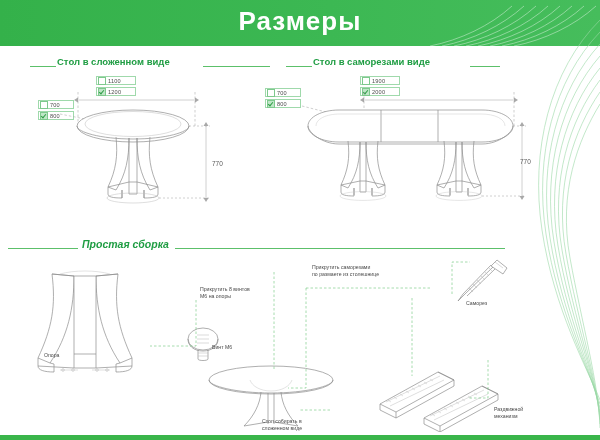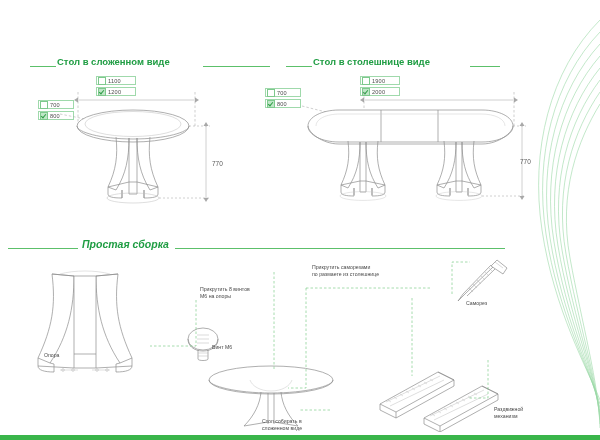--- a/index.html
+++ b/index.html
@@ -83,20 +83,35 @@
   .ln-l{fill:none;stroke:#a8a8a8;stroke-width:.55;}
   .ln-d{fill:none;stroke:#9e9e9e;stroke-width:.5;stroke-dasharray:2.5 2;}
   .ln-gd{fill:none;stroke:#5dbf6d;stroke-width:.55;stroke-dasharray:2.5 2;}
   .fillw{fill:#ffffff;}
 </style>
 </head>
 <body>
 
 <div class="page">
 
+  <div class="header">
+    <div class="header-title">Размеры</div>
+    <svg class="header-deco" width="180" height="46" viewBox="0 0 180 46">
+      <g fill="none" stroke="#ffffff" stroke-opacity=".5" stroke-width=".8">
+        <path d="M10,46 C40,40 70,26 92,6"></path>
+        <path d="M22,46 C52,40 82,26 104,6"></path>
+        <path d="M34,46 C64,40 94,26 116,6"></path>
+        <path d="M46,46 C76,40 106,26 128,6"></path>
+        <path d="M58,46 C88,40 118,26 140,6"></path>
+        <path d="M70,46 C100,40 130,26 152,6"></path>
+        <path d="M82,46 C112,40 142,26 164,6"></path>
+        <path d="M94,46 C124,40 154,26 176,6"></path>
+      </g>
+    </svg>
+  </div>
 
   <svg class="side-deco" width="130" height="440" viewBox="0 0 130 440">
     <g fill="none" stroke="#9ad9a6" stroke-width=".7" stroke-opacity=".85">
       <path d="M130,20 C80,70 60,150 72,230 C84,310 118,370 130,400"></path>
       <path d="M130,32 C84,80 64,156 76,234 C88,312 120,372 130,404"></path>
       <path d="M130,44 C88,90 68,162 80,238 C92,314 122,374 130,408"></path>
       <path d="M130,56 C92,100 72,168 84,242 C96,316 124,376 130,412"></path>
       <path d="M130,68 C96,110 76,174 88,246 C100,318 126,378 130,416"></path>
       <path d="M130,80 C100,120 80,180 92,250 C104,320 127,380 130,420"></path>
       <path d="M130,92 C104,130 84,186 96,254 C108,322 128,382 130,424"></path>
@@ -161,21 +176,21 @@
     <g class="ln-l">
       <path d="M176,56 L176,128"></path>
       <path d="M176,52 l-2.5,4 h5 z" fill="#a8a8a8" stroke="none"></path>
       <path d="M176,132 l-2.5,-4 h5 z" fill="#a8a8a8" stroke="none"></path>
       <path d="M159,56 L180,56" stroke-dasharray="2 2"></path>
       <path d="M129,128 L180,128" stroke-dasharray="2 2"></path>
     </g>
   </svg>
   <div class="dim" style="left:212px;top:160px;">770</div>
 
-  <div class="sec-title" style="left:313px;top:56px;">Стол в столешнице виде</div>
+  <div class="sec-title" style="left:313px;top:56px;">Стол в саморезами виде</div>
   <div class="rule" style="left:286px;top:66px;width:26px;"></div>
   <div class="rule" style="left:470px;top:66px;width:30px;"></div>
 
   <div class="chip" style="left:360px;top:76px;width:40px;">
     <span class="sq"></span>
     <span class="val">1900</span>
   </div>
   <div class="chip checked" style="left:360px;top:87px;width:40px;">
     <span class="sq"></span>
     <span class="val">2000</span>

